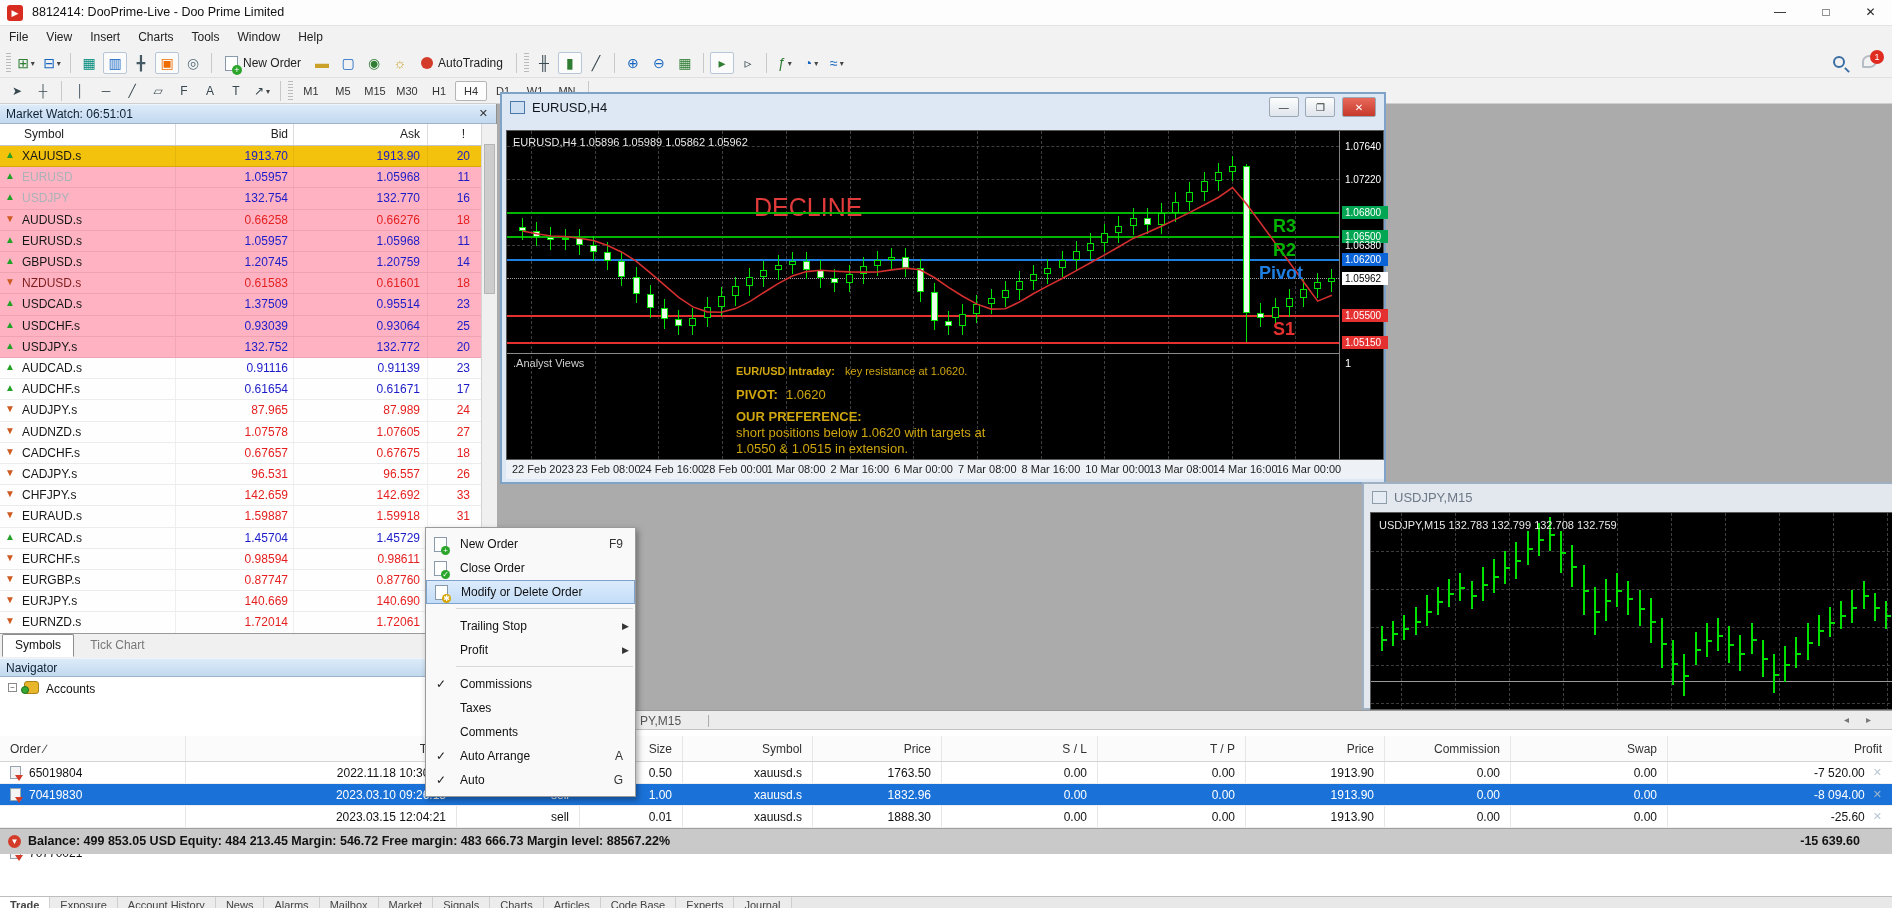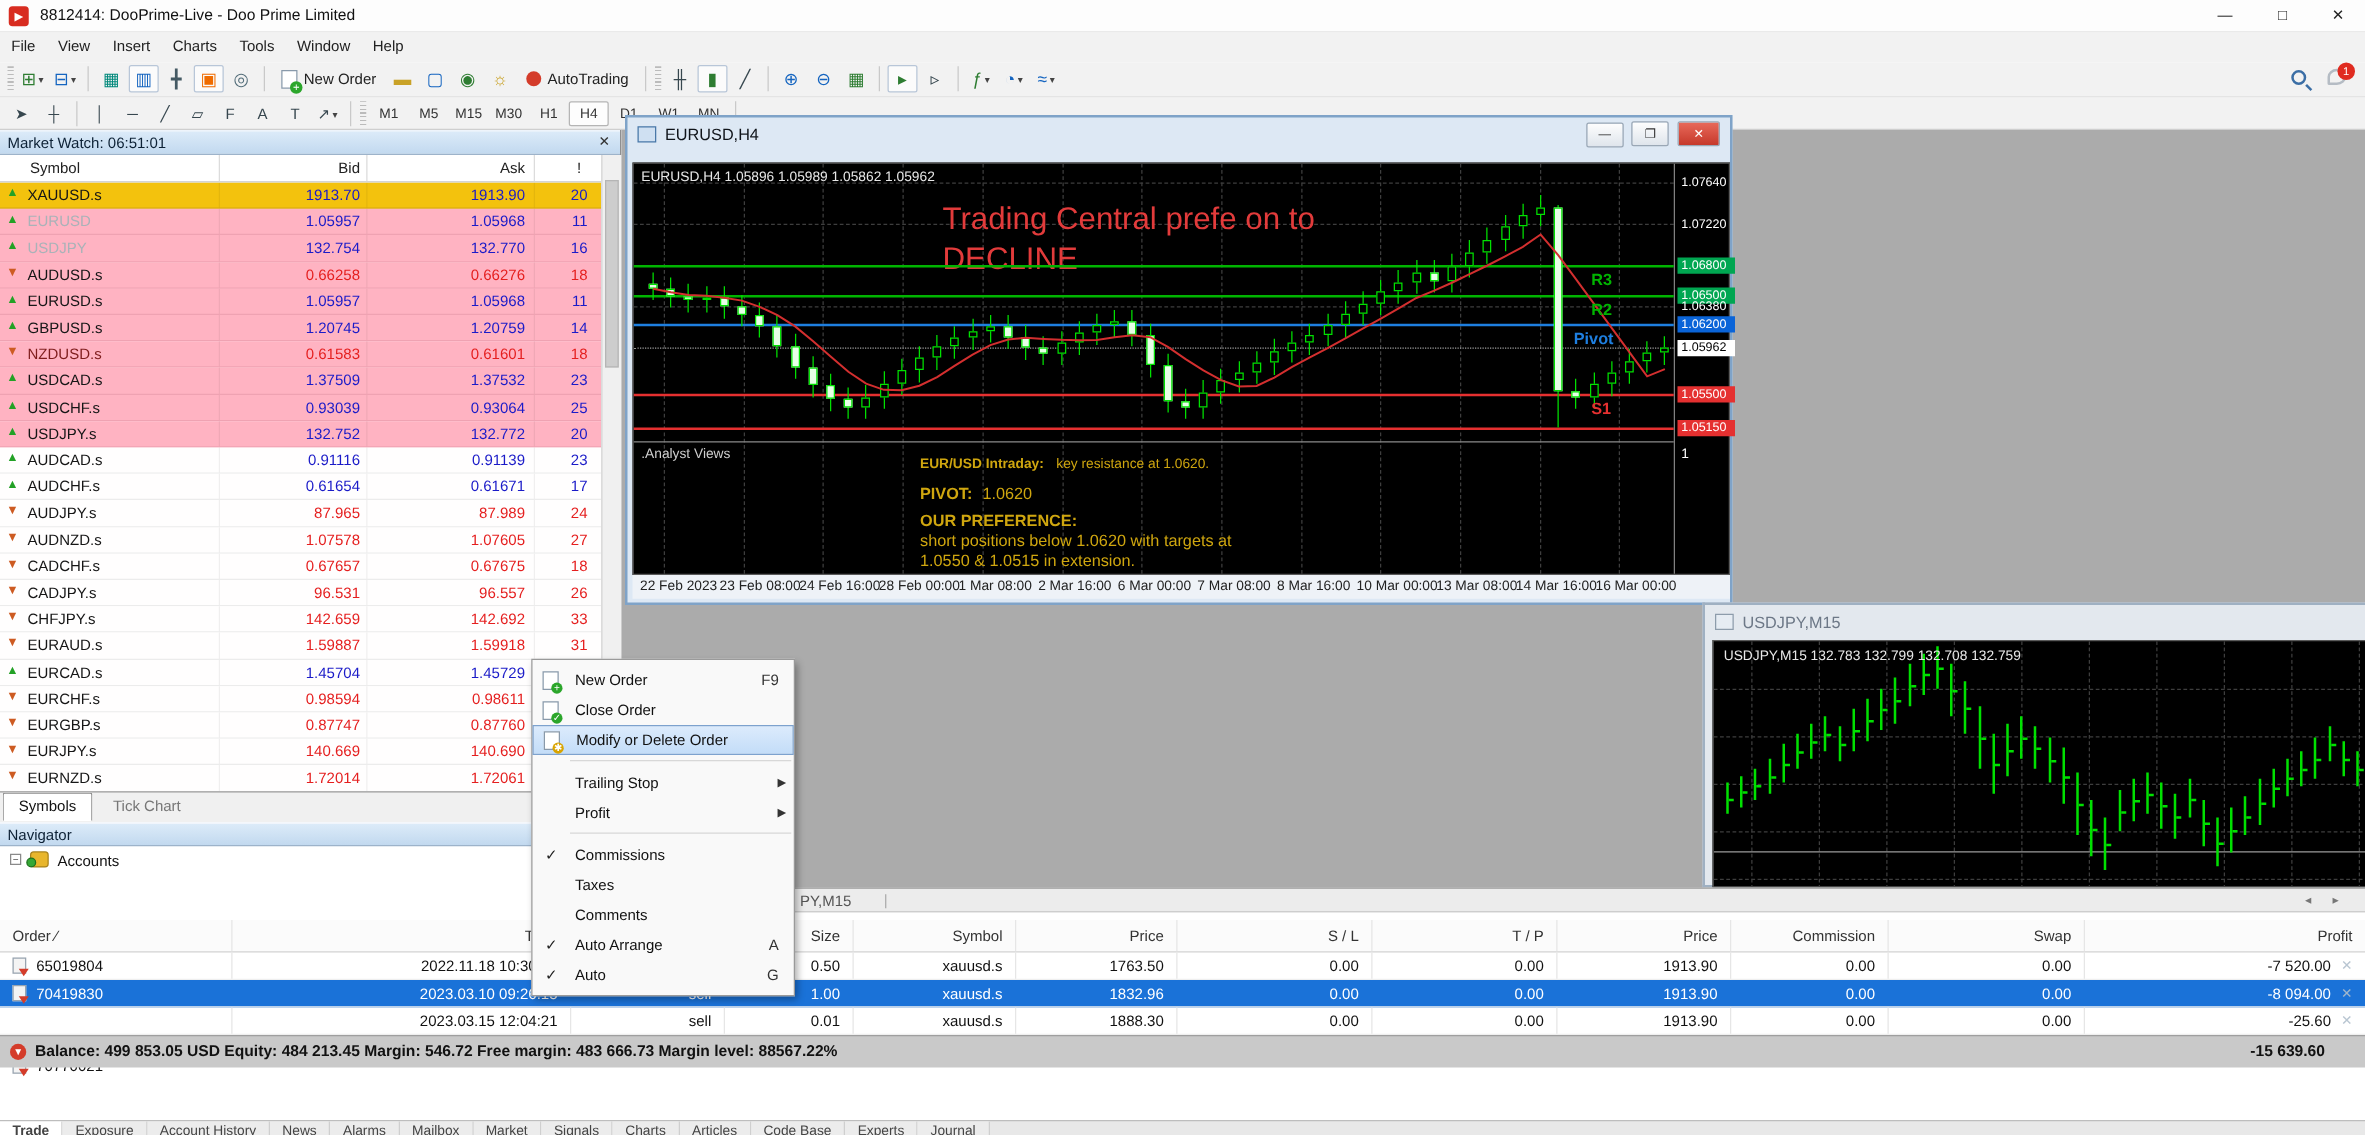--- a/index.html
+++ b/index.html
@@ -45,21 +45,21 @@
   .win-btn.close{background:linear-gradient(#e8695a,#c6392b);color:#fff;width:34px;}
   .black{background:#000;border:1px solid #5a5a5a;}
   .gridv{position:absolute;top:0;bottom:0;width:0;border-left:1px dashed #3e3e3e;}
   .gridh{position:absolute;left:0;width:832px;height:0;border-top:1px dashed #3e3e3e;}
   .plabel{position:absolute;left:2px;width:46px;height:13px;font-size:10px;line-height:13px;padding-left:3px;color:#fff;}
   .plabel.green{background:#00a651;color:#fff;}
   .plabel.blue{background:#0a64d8;color:#fff;}
   .plabel.red{background:#e53030;color:#fff;}
   .plabel.white{background:#fff;color:#000;}
   .lvl{position:absolute;left:0;width:832px;height:2px;}
-  .lvl-lab{position:absolute;font-size:13px;font-weight:bold;}
+  .lvl-lab{position:absolute;font-size:18px;font-weight:bold;}
   .gold{color:#cfa60f;}
   .time-lab{position:absolute;top:3px;font-size:11px;color:#222;white-space:nowrap;}
   
   .th-cell,.td-cell{position:absolute;top:0;height:100%;display:flex;align-items:center;}
   .num{justify-content:flex-end;}
   #balancebar{background:#c9c9c9;border-top:1px solid #9f9f9f;font-weight:bold;font-size:12.5px;}
   .colsep{position:absolute;top:0;bottom:0;width:1px;background:#e6e6e6;}
   .row-sep{border-bottom:1px solid #efefef;}
   .close-x{color:#9fb6cc;font-size:11px;margin-left:8px;}
   .btab{display:inline-block;height:20px;padding:2px 10px;font-size:11px;color:#444;background:#ececec;border-right:1px solid #cfcfcf;}
@@ -239,21 +239,21 @@
           <span style="position: absolute; right: 61px; top: 3px; color: rgb(229, 31, 31);">0.61601</span>
           <span style="position: absolute; right: 11px; top: 3px; color: rgb(229, 31, 31);">18</span>
           <span style="position: absolute; top: 0px; bottom: 0px; width: 1px; left: 175px; background: rgba(0, 0, 0, 0.06);"></span>
           <span style="position: absolute; top: 0px; bottom: 0px; width: 1px; left: 293px; background: rgba(0, 0, 0, 0.06);"></span>
           <span style="position: absolute; top: 0px; bottom: 0px; width: 1px; left: 427px; background: rgba(0, 0, 0, 0.06);"></span>
         </div>
         <div style="left: 0px; top: 148.4px; width: 481px; height: 21.2px; position: absolute; background: rgb(255, 179, 194); border-bottom: 1px solid rgb(239, 162, 178);">
           <span style="position: absolute; left: 5px; top: 3px; font-size: 10px; color: rgb(35, 161, 38);">▲</span>
           <span style="position: absolute; left: 22px; top: 3px; color: rgb(22, 22, 22);">USDCAD.s</span>
           <span style="position: absolute; right: 193px; top: 3px; color: rgb(27, 27, 200);">1.37509</span>
-          <span style="position: absolute; right: 61px; top: 3px; color: rgb(27, 27, 200);">1.37532</span>
+          <span style="position: absolute; right: 61px; top: 3px; color: rgb(27, 27, 200);">0.95514</span>
           <span style="position: absolute; right: 11px; top: 3px; color: rgb(27, 27, 200);">23</span>
           <span style="position: absolute; top: 0px; bottom: 0px; width: 1px; left: 175px; background: rgba(0, 0, 0, 0.06);"></span>
           <span style="position: absolute; top: 0px; bottom: 0px; width: 1px; left: 293px; background: rgba(0, 0, 0, 0.06);"></span>
           <span style="position: absolute; top: 0px; bottom: 0px; width: 1px; left: 427px; background: rgba(0, 0, 0, 0.06);"></span>
         </div>
         <div style="left: 0px; top: 169.6px; width: 481px; height: 21.2px; position: absolute; background: rgb(255, 179, 194); border-bottom: 1px solid rgb(239, 162, 178);">
           <span style="position: absolute; left: 5px; top: 3px; font-size: 10px; color: rgb(35, 161, 38);">▲</span>
           <span style="position: absolute; left: 22px; top: 3px; color: rgb(22, 22, 22);">USDCHF.s</span>
           <span style="position: absolute; right: 193px; top: 3px; color: rgb(27, 27, 200);">0.93039</span>
           <span style="position: absolute; right: 61px; top: 3px; color: rgb(27, 27, 200);">0.93064</span>
@@ -445,21 +445,20 @@
         <div class="gridv" style="left: 469.9px; height: 328px;"></div>
         <div class="gridv" style="left: 533.6px; height: 328px;"></div>
         <div class="gridv" style="left: 597.3px; height: 328px;"></div>
         <div class="gridv" style="left: 661px; height: 328px;"></div>
         <div class="gridv" style="left: 724.7px; height: 328px;"></div>
         <div class="gridv" style="left: 788.4px; height: 328px;"></div>
         <div class="gridh" style="top: 15px;"></div>
         <div class="gridh" style="top: 48.0708px;"></div>
         <div class="gridh" style="top: 114.212px;"></div>
         <div style="position: absolute; left: 0px; width: 832px; top: 147.126px; border-top: 1px dotted rgb(158, 158, 158);"></div>
-        <div style="position: absolute; left: 247px; top: 30px; font-size: 25px; color: rgb(226, 59, 59); z-index: 1; white-space: nowrap;">Trading Central prefe on to</div>
         <div style="position: absolute; left: 247px; top: 62px; font-size: 25px; color: rgb(226, 59, 59); z-index: 1;">DECLINE</div>
         <div class="lvl" style="top: 81.1416px; background: rgb(0, 180, 0); z-index: 2;"></div>
         <div class="lvl-lab" style="z-index: 3; color: rgb(0, 180, 0); left: 766px; top: 85.1416px;">R3</div>
         <div class="lvl" style="top: 104.764px; background: rgb(0, 180, 0); z-index: 2;"></div>
         <div class="lvl-lab" style="z-index: 3; color: rgb(0, 180, 0); left: 766px; top: 108.764px;">R2</div>
         <div class="lvl" style="top: 128.386px; background: rgb(30, 127, 224); z-index: 2;"></div>
         <div class="lvl-lab" style="z-index: 3; color: rgb(30, 127, 224); left: 752px; top: 132.386px;">Pivot</div>
         <div class="lvl" style="top: 183.504px; background: rgb(229, 48, 48); z-index: 2;"></div>
         <div class="lvl-lab" style="z-index: 3; color: rgb(229, 48, 48); left: 766px; top: 187.504px;">S1</div>
         <div class="lvl" style="top: 211.063px; background: rgb(229, 48, 48); z-index: 2;"></div>

